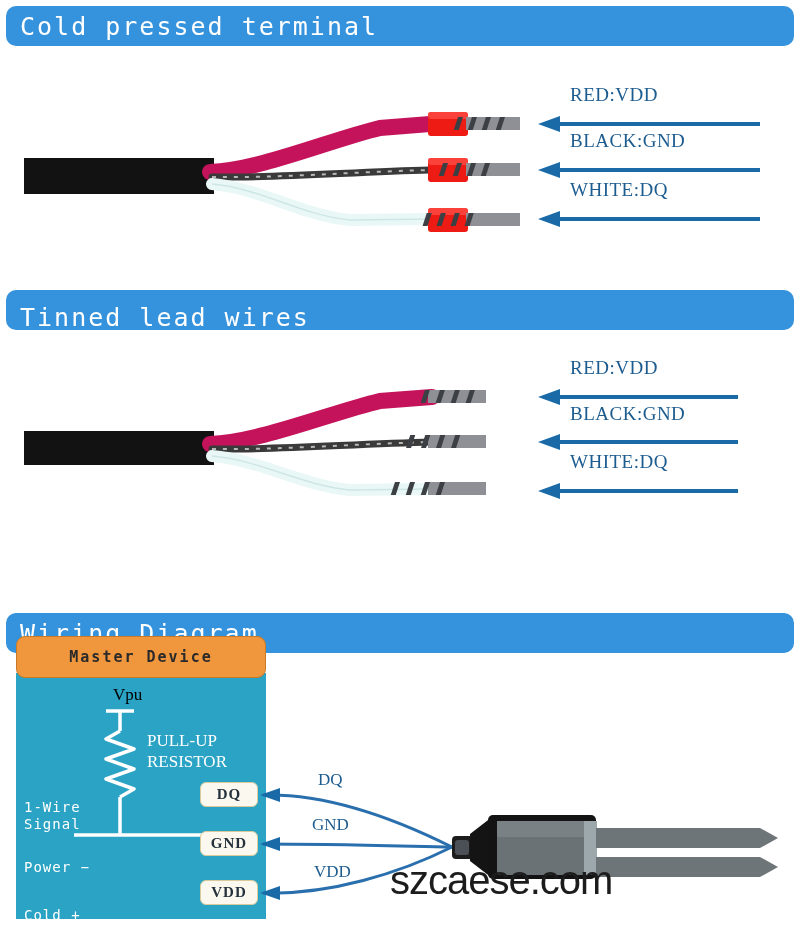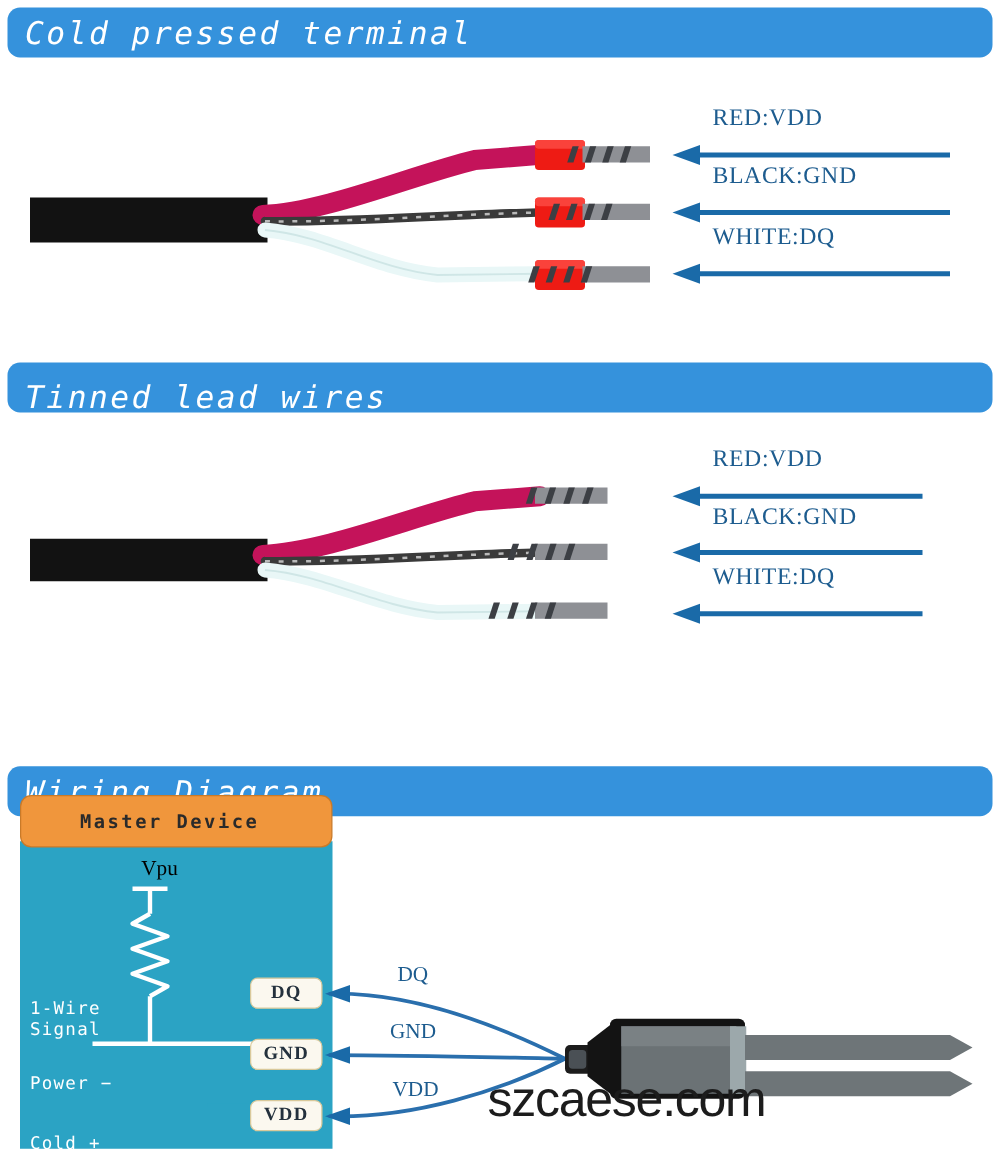--- a/index.html
+++ b/index.html
@@ -28,21 +28,20 @@
     box-sizing: border-box;
     padding-left: 14px;
   }
   .section-header .title {
     color: #ffffff;
     font-family: "DejaVu Sans Mono", "Liberation Mono", monospace;
     font-size: 25px;
     letter-spacing: 2px;
     line-height: 1;
     white-space: nowrap;
-    font-style: italic;
   }
 
   #hdr1 { top: 6px; }
   #hdr2 { top: 290px; align-items: flex-end; }
   #hdr3 { top: 575px; margin-top: 38px; }
 
   
   .cable-figure {
     position: absolute;
     left: 0;
@@ -83,22 +82,22 @@
     left: 16px;
     top: 11px;
     width: 250px;
     height: 42px;
     background: #f0963c;
     border: 1px solid #c97a28;
     border-radius: 9px;
     box-sizing: border-box;
     display: flex;
     align-items: center;
+    justify-content: center;
     z-index: 3;
-    padding-left: 47px;
   }
   .master-head .mlabel {
     font-family: "DejaVu Sans Mono", "Liberation Mono", monospace;
     font-size: 15px;
     color: #2a2a2a;
     letter-spacing: 2px;
     font-weight: bold;
     white-space: nowrap;
   }
 
@@ -358,20 +357,22 @@
     <line x1="104" y1="124" x2="104" y2="162" stroke="#ffffff" stroke-width="3.5"></line>
 
     <line x1="58" y1="162" x2="196" y2="162" stroke="#ffffff" stroke-width="3.5"></line>
 
     <line x1="150" y1="211" x2="196" y2="211" stroke="#2ba3c4" stroke-width="3"></line>
 
     <line x1="150" y1="260" x2="196" y2="260" stroke="#2ba3c4" stroke-width="3"></line>
   </svg>
 
   <span id="vpu-label">Vpu</span>
+  <span id="res-label">PULL-UP
+RESISTOR</span>
 
   <span class="side-label" id="sl-signal">1-Wire
 Signal</span>
   <span class="side-label" id="sl-powerminus">Power −</span>
   <span class="side-label" id="sl-powerplus">Cold +</span>
 
   <div class="pin-box" id="pin-dq">
     <span class="plabel">DQ</span>
   </div>
   <div class="pin-box" id="pin-gnd">

